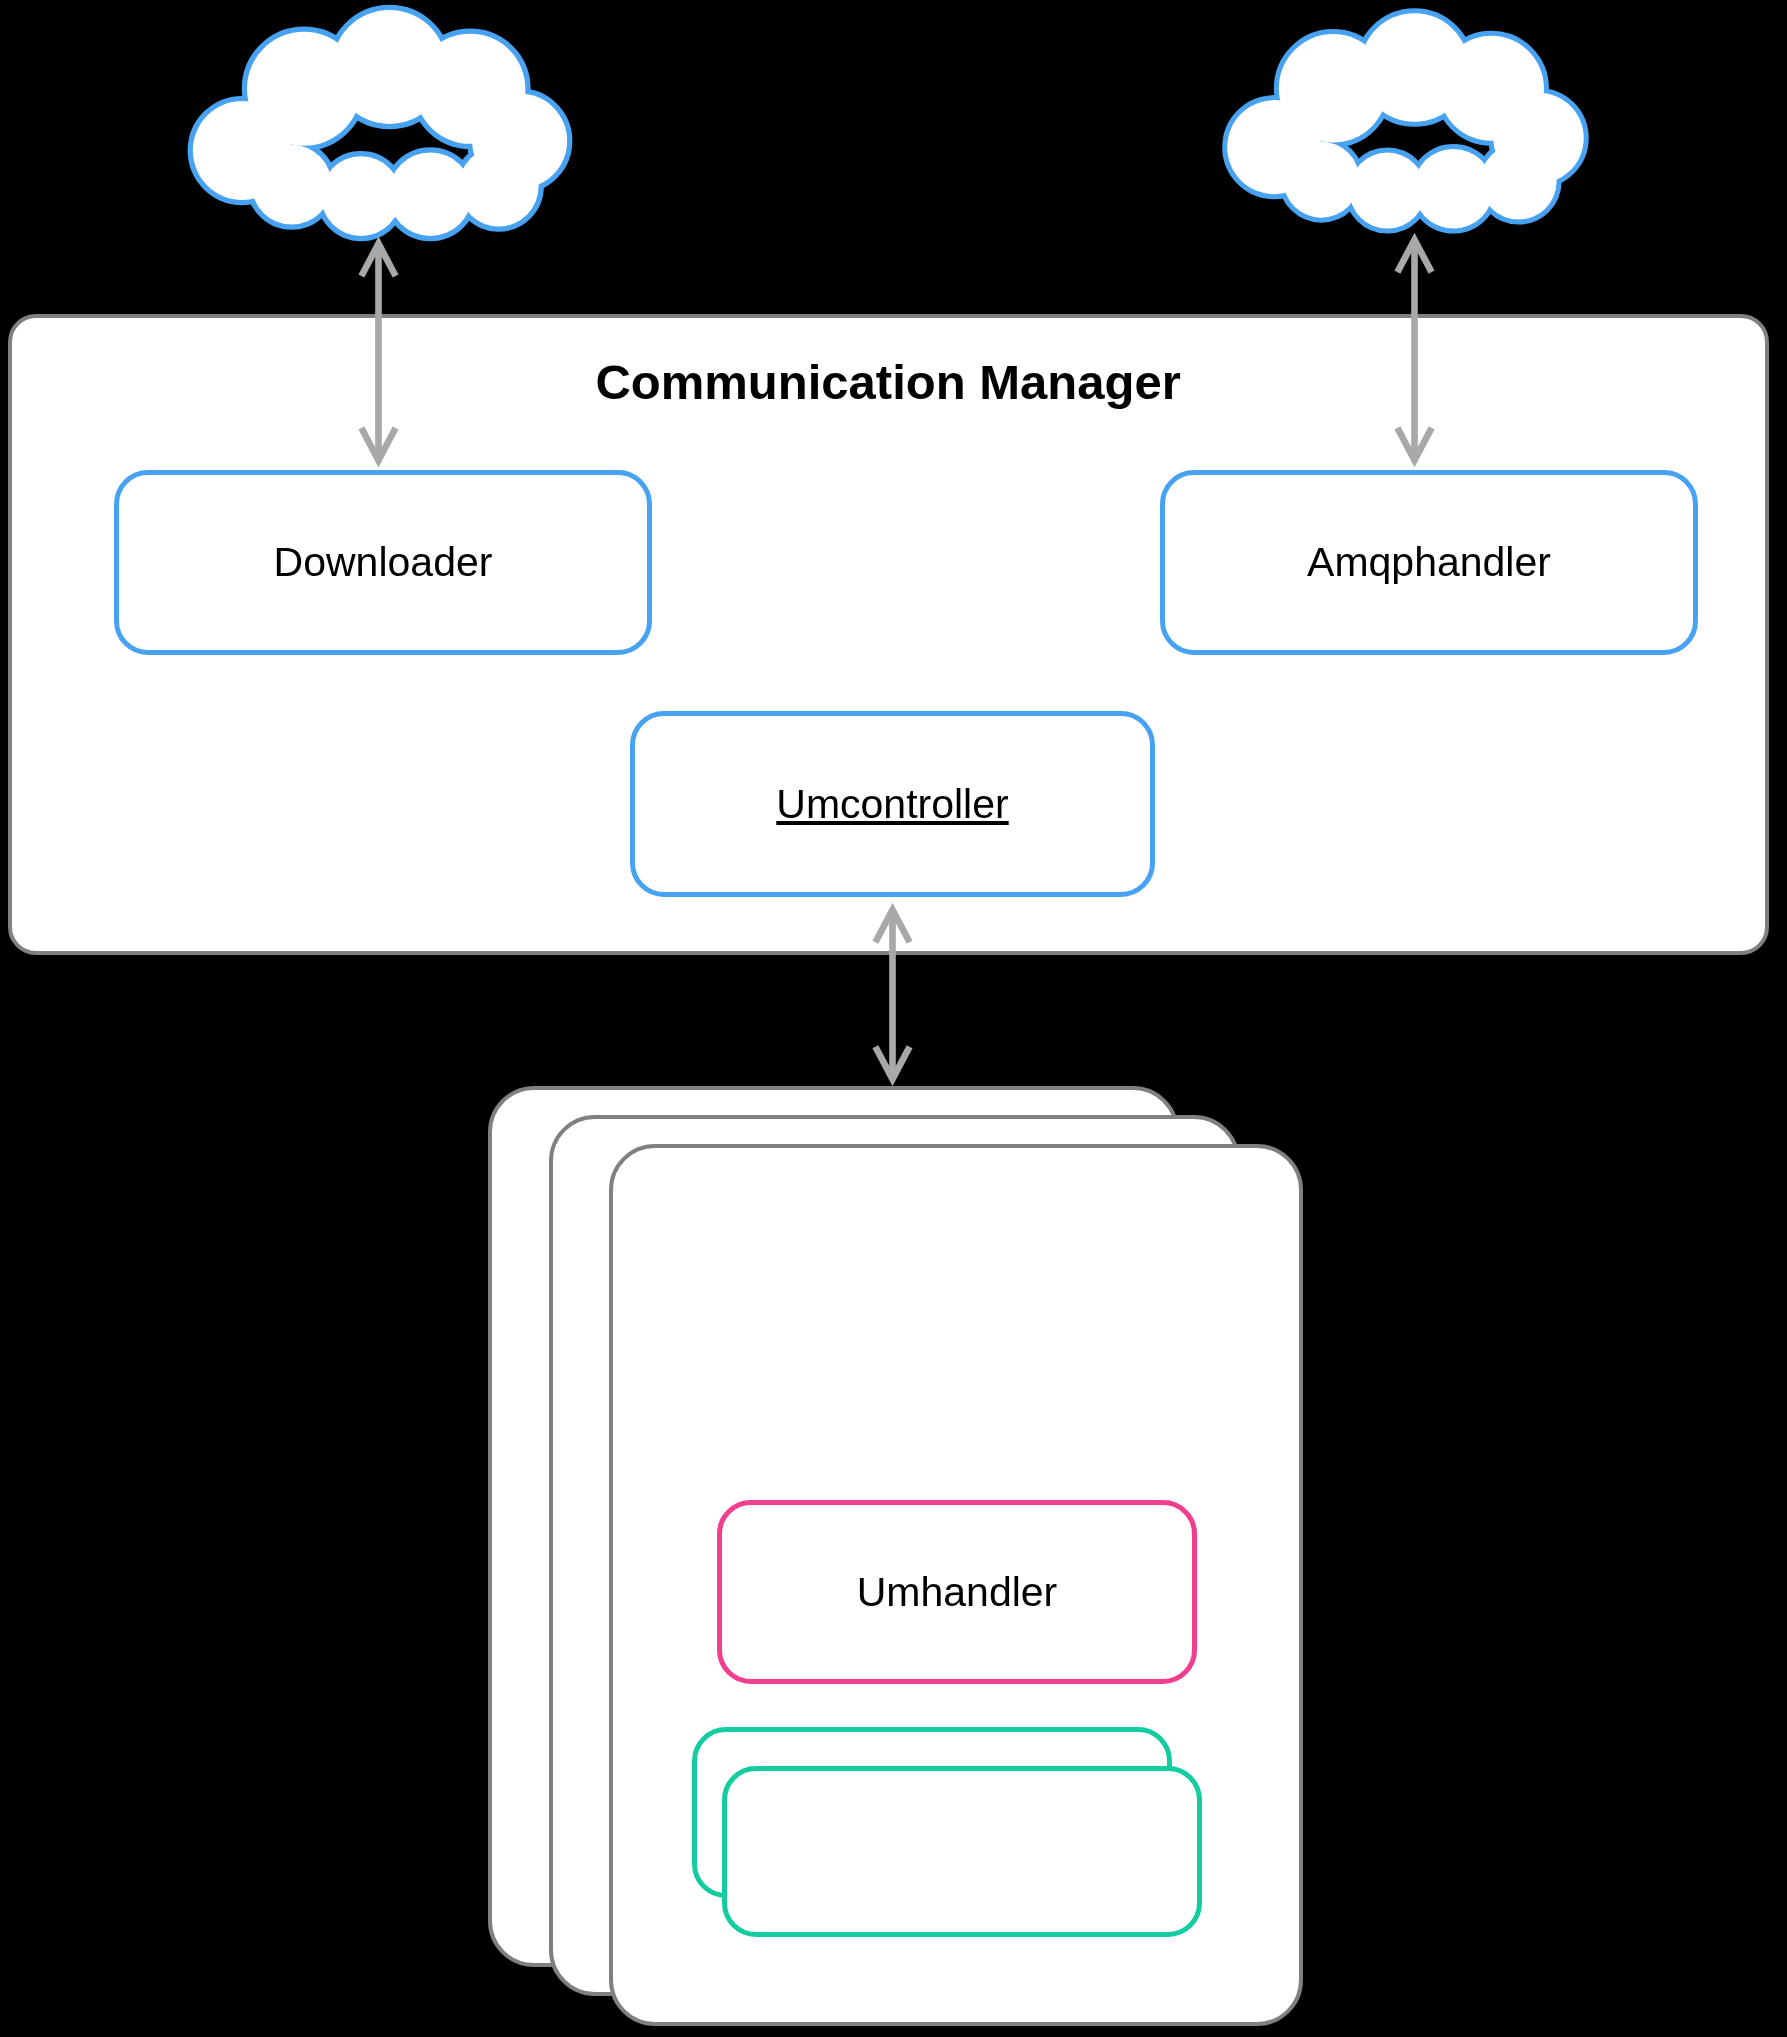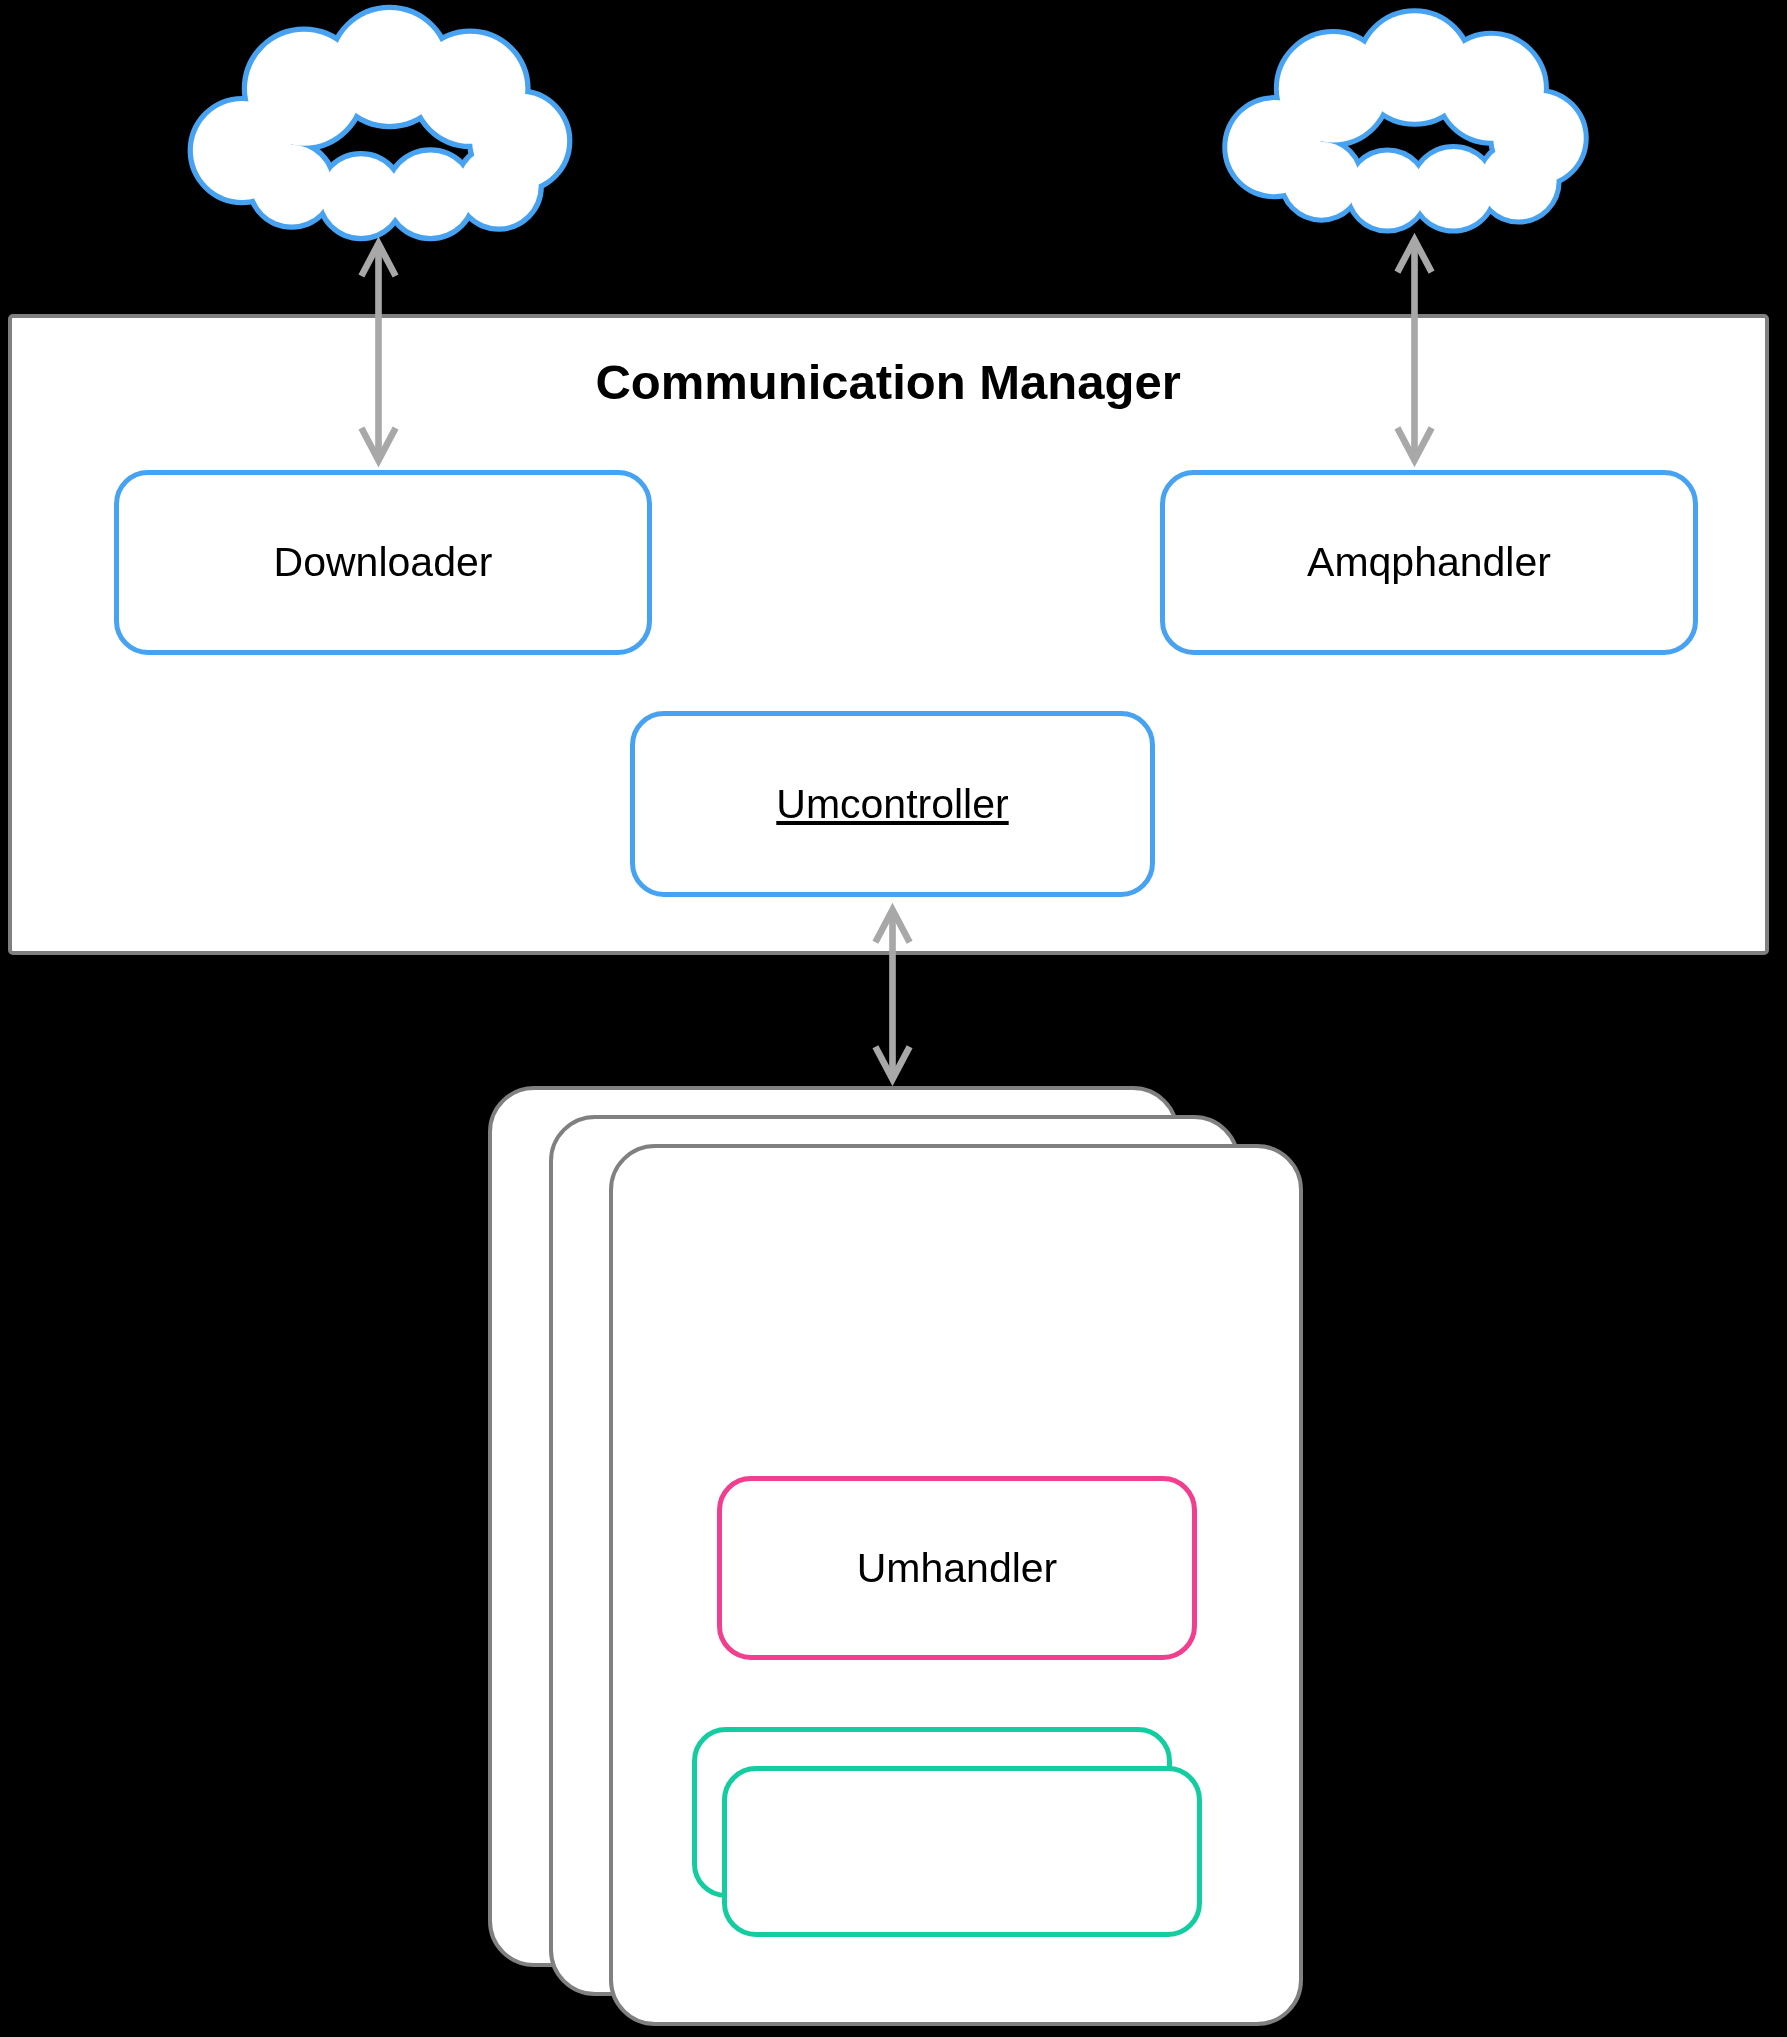--- a/index.html
+++ b/index.html
@@ -30,21 +30,21 @@
     color: var(--text, #000);
   }
 
   
   .cm-container {
     position: absolute;
     left: 7.6px; top: 314px;
     width: 1761px; height: 641px;
     background: #fff;
     border: 4.8px solid var(--page-gray, #808080);
-    border-radius: 5px;
+    border-radius: 28px;
     box-sizing: border-box;
   }
   .cm-title {
     position: absolute;
     left: 0; right: 0;
     top: 36px;
     text-align: center;
     font-size: 49px;
     font-weight: bold;
     color: var(--text, #000);
@@ -56,21 +56,21 @@
     background: #fff;
     border-radius: 34px;
     box-sizing: border-box;
     display: flex;
     align-items: center;
     justify-content: center;
     font-size: 41px;
     color: var(--text, #000);
   }
   .node.blue { border: 5.7px solid var(--blue, #47a3f1); }
-  .node.pink { border: 5.7px solid var(--pink, #f23e8e); }
+  .node.pink { border: 5.7px solid var(--pink, #f23e8e); margin-top: 24px; }
   .node.teal { border: 5.7px solid var(--teal, #13cda0); }
 
   
   .page {
     position: absolute;
     background: #fff;
     border: 4.8px solid var(--page-gray, #808080);
     border-radius: 46px;
     box-sizing: border-box;
   }

